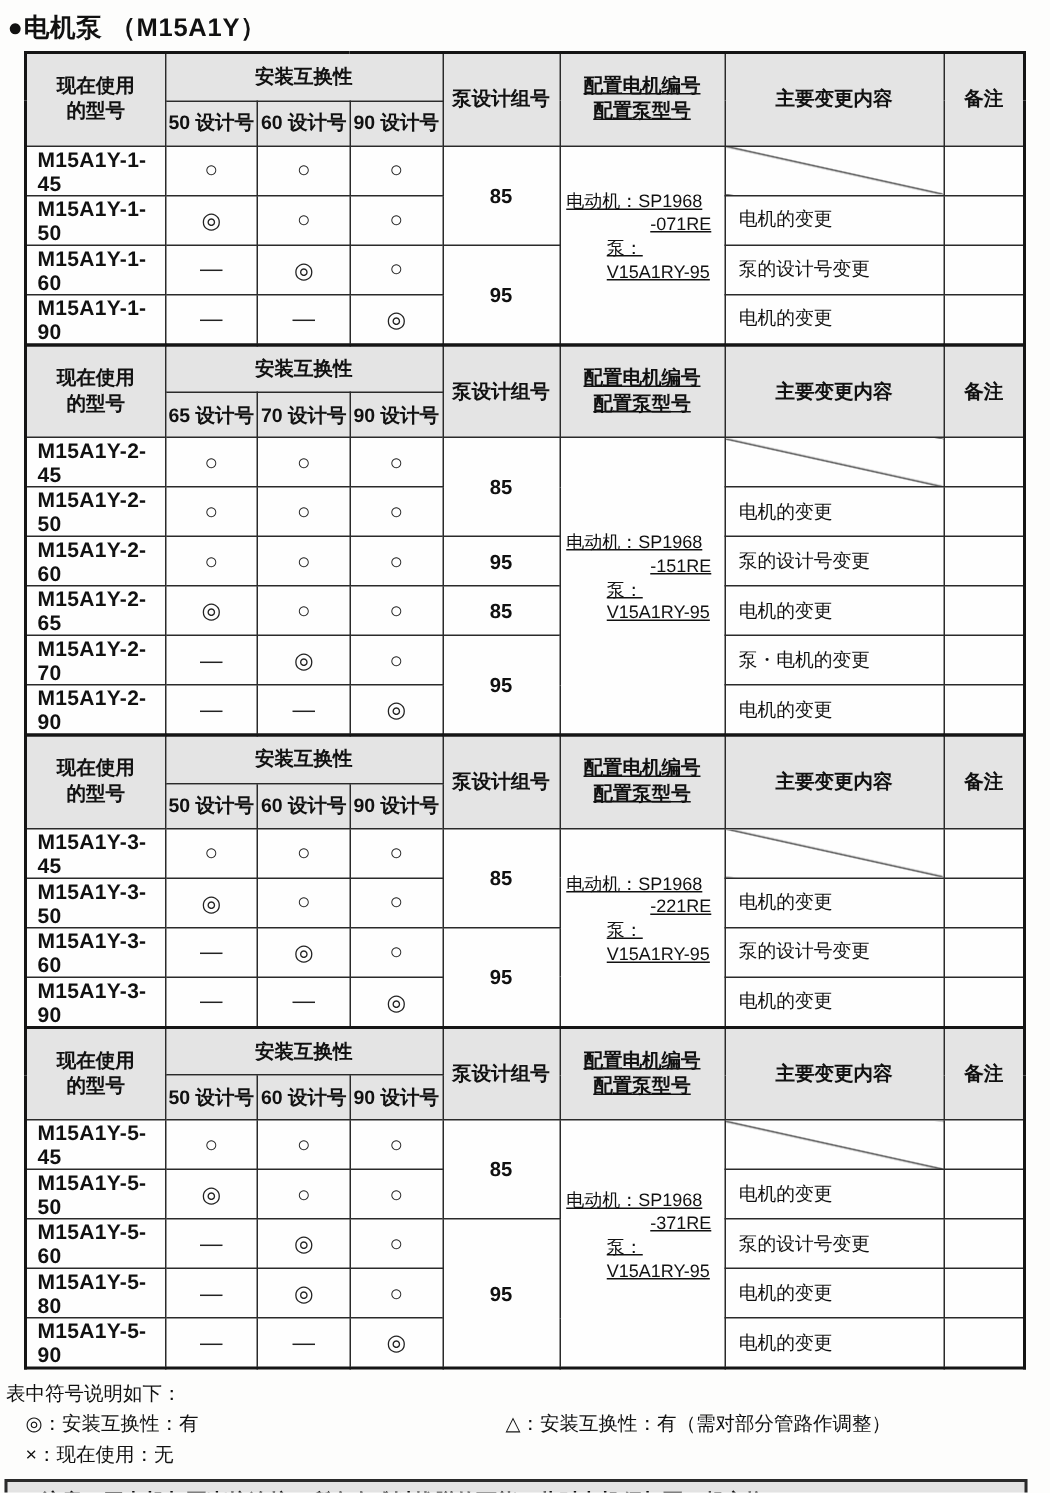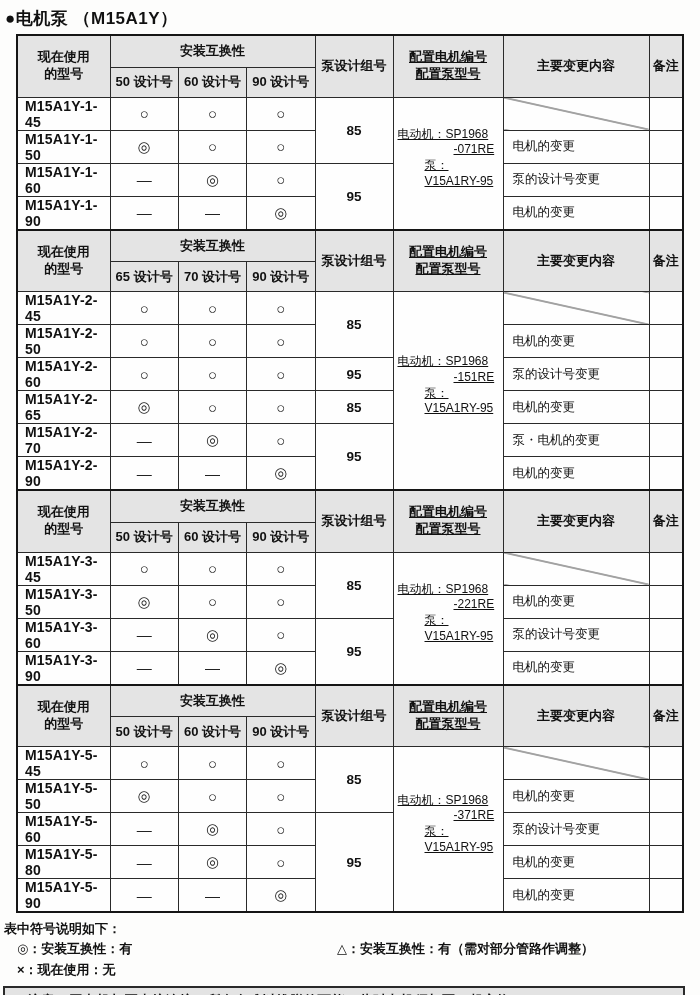--- a/index.html
+++ b/index.html
@@ -26,38 +26,38 @@
   .ctable th{background:#e4e4e4;font-size:13px;font-weight:bold;text-align:center;vertical-align:middle;}
   .hdr-2line{white-space:pre-line;line-height:1.3;}
   tr.hr1{height:32px;}
   tr.hr2{height:30px;}
   .ctable tbody tr{height:31px;background:#fefefe;}
   .c-model{width:93px;}
   .c-design{width:65px;}
   .c-group{width:78px;}
   .c-config{width:110px;text-decoration:underline;}
   .c-change{width:146px;}
-  .c-remark{width:34px;}
+  .c-remark{width:54px;}
   td.model{font-size:14px;font-weight:bold;text-align:left;padding-left:7px;letter-spacing:0.2px;vertical-align:middle;}
   td.sym{text-align:center;font-size:15px;color:#222;vertical-align:middle;}
   td.grp{text-align:center;font-size:13.5px;font-weight:bold;vertical-align:middle;}
   td.cfg{font-size:12px;line-height:1.3;vertical-align:middle;padding:2px 2px 12px 4px;}
   td.cfg .cfg-l2{padding-left:56px;}
   td.cfg .cfg-l3{padding-left:27px;}
   td.chg{font-size:12.5px;text-align:left;padding-left:9px;vertical-align:middle;}
   td.diag{
     background:linear-gradient(to top right,
       transparent calc(50% - 0.9px), #4a4a4a calc(50% - 0.1px),
       #4a4a4a calc(50% + 0.1px), transparent calc(50% + 0.9px));
   }
   .dsn-num{font-weight:bold;}
   .dsn-sfx{font-weight:bold;}
 
   
-  .legend{margin:7px 12px 0 4px;font-size:13px;font-weight:bold;}
+  .legend{margin:7px 12px 0 4px;font-size:13px;}
   .legend-title{margin-bottom:2px;}
   .legend-grid{display:grid;grid-template-columns:320px auto;row-gap:3px;padding-left:13px;}
   .legend-item{white-space:nowrap;}
 
   
   .note-box{
     margin:7px 0 0 3px;width:682px;box-sizing:border-box;
     border:2px solid #2a2a2a;background:#e3e3e3;
     font-size:13.5px;font-weight:bold;padding:4px 9px 5px 9px;letter-spacing:0.3px;
   }

